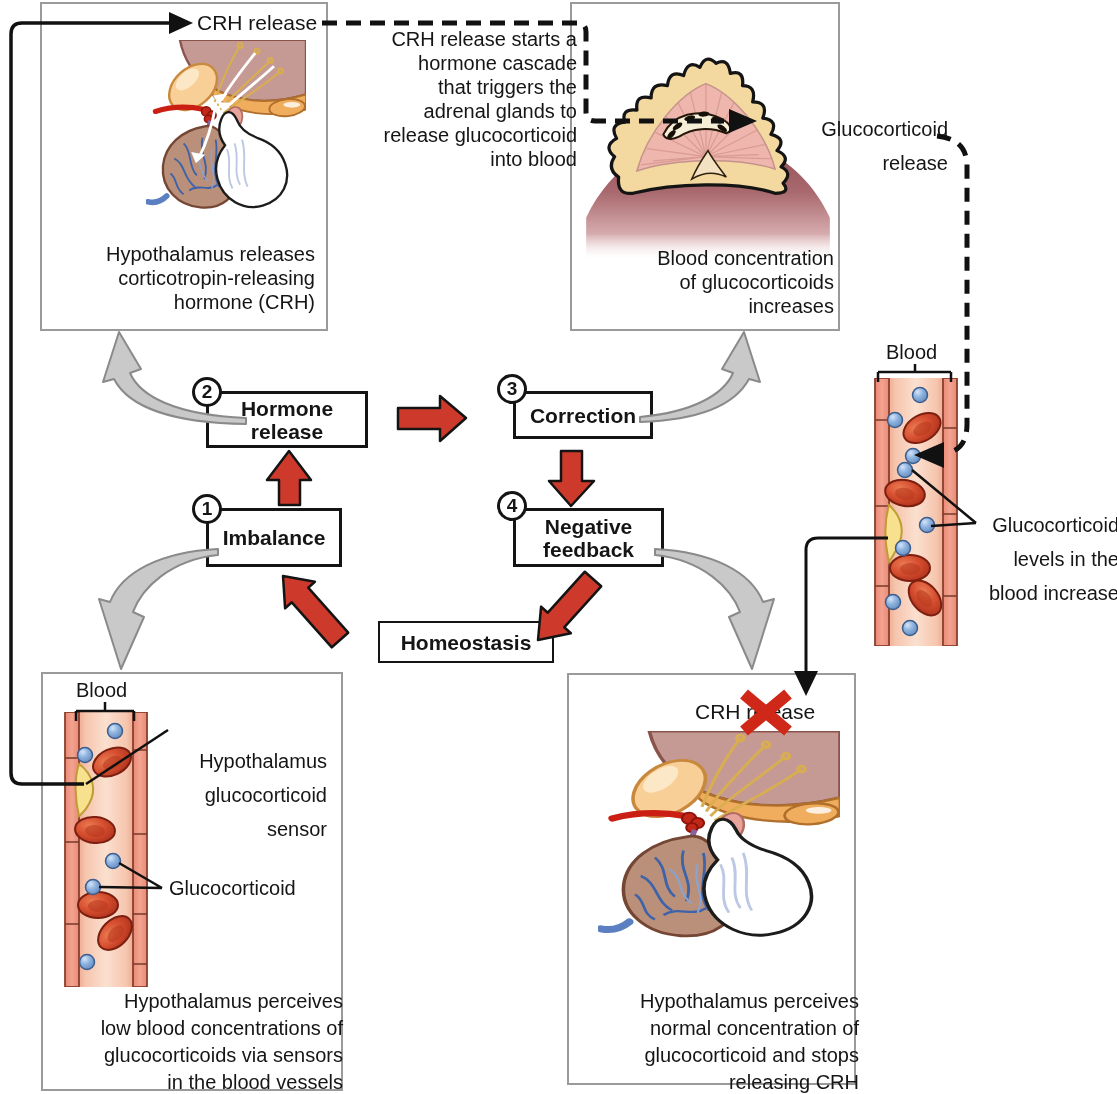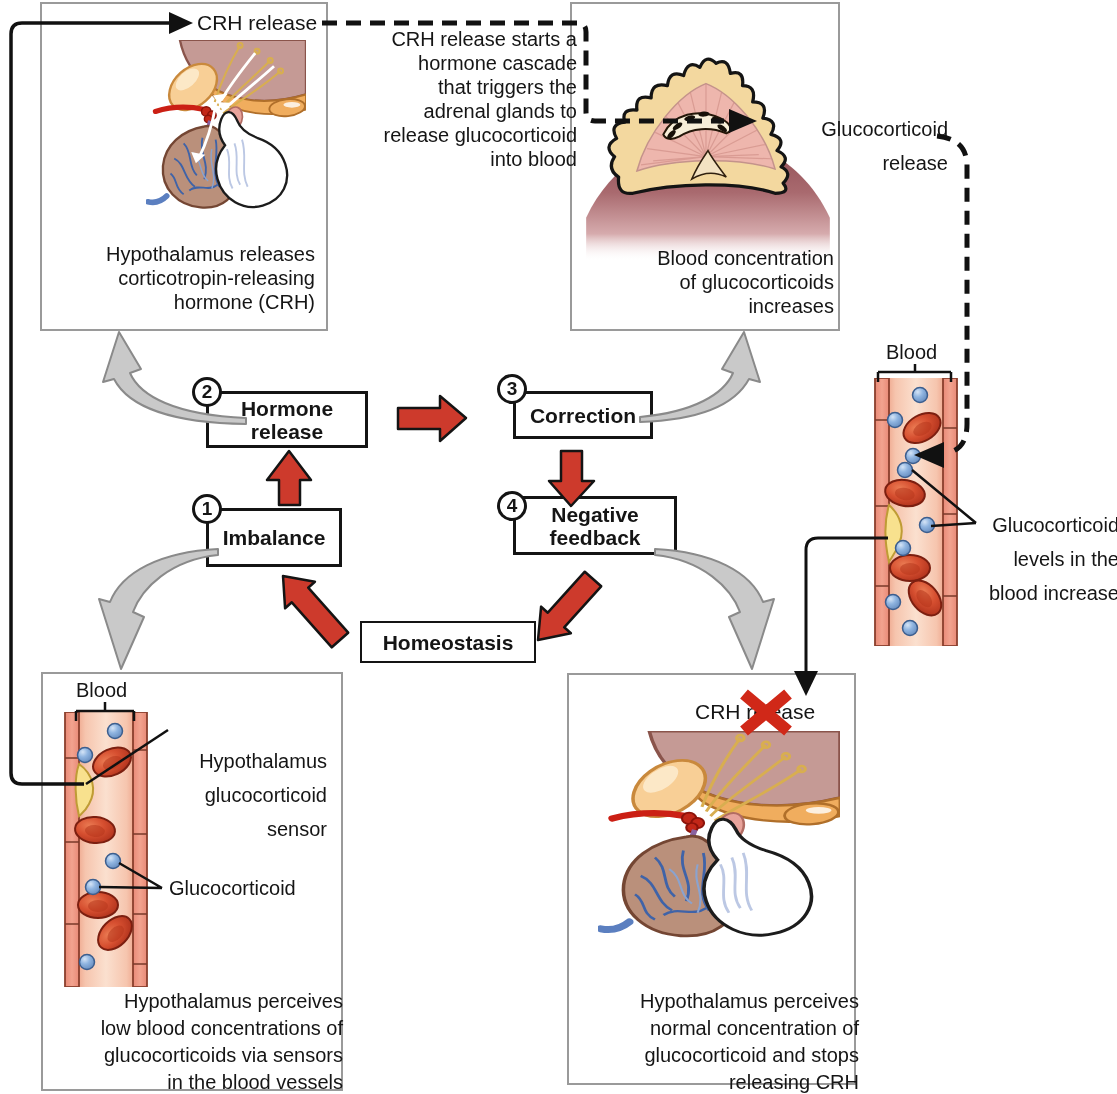--- a/index.html
+++ b/index.html
@@ -188,23 +188,23 @@
   <use href="#gdot" transform="translate(56,147)"></use>
   <use href="#gdot" transform="translate(32,170)"></use>
   <use href="#gdot" transform="translate(22,224)"></use>
   <use href="#gdot" transform="translate(39,250)"></use>
 </svg>
 
 <div class="fbox" style="left:206px;top:391px;width:162px;height:57px"><span>Hormone
 release</span></div>
 <div class="fbox" style="left:513px;top:391px;width:140px;height:48px"><span>Correction</span></div>
 <div class="fbox" style="left:206px;top:508px;width:136px;height:59px"><span>Imbalance</span></div>
-<div class="fbox" style="left:513px;top:496px;width:164px;height:59px"><span>Negative
+<div class="fbox" style="left:513px;top:508px;width:151px;height:59px"><span>Negative
 feedback</span></div>
-<div class="fbox" style="left:360px;top:621px;width:176px;height:42px;border-width:2.5px"><span>Homeostasis</span></div>
+<div class="fbox" style="left:378px;top:621px;width:176px;height:42px;border-width:2.5px"><span>Homeostasis</span></div>
 
 <div class="circle" style="left:192px;top:377px">
     <span>2</span>
   </div>
 <div class="circle" style="left:497px;top:374px">
     <span>3</span>
   </div>
 <div class="circle" style="left:192px;top:494px">
     <span>1</span>
   </div>

